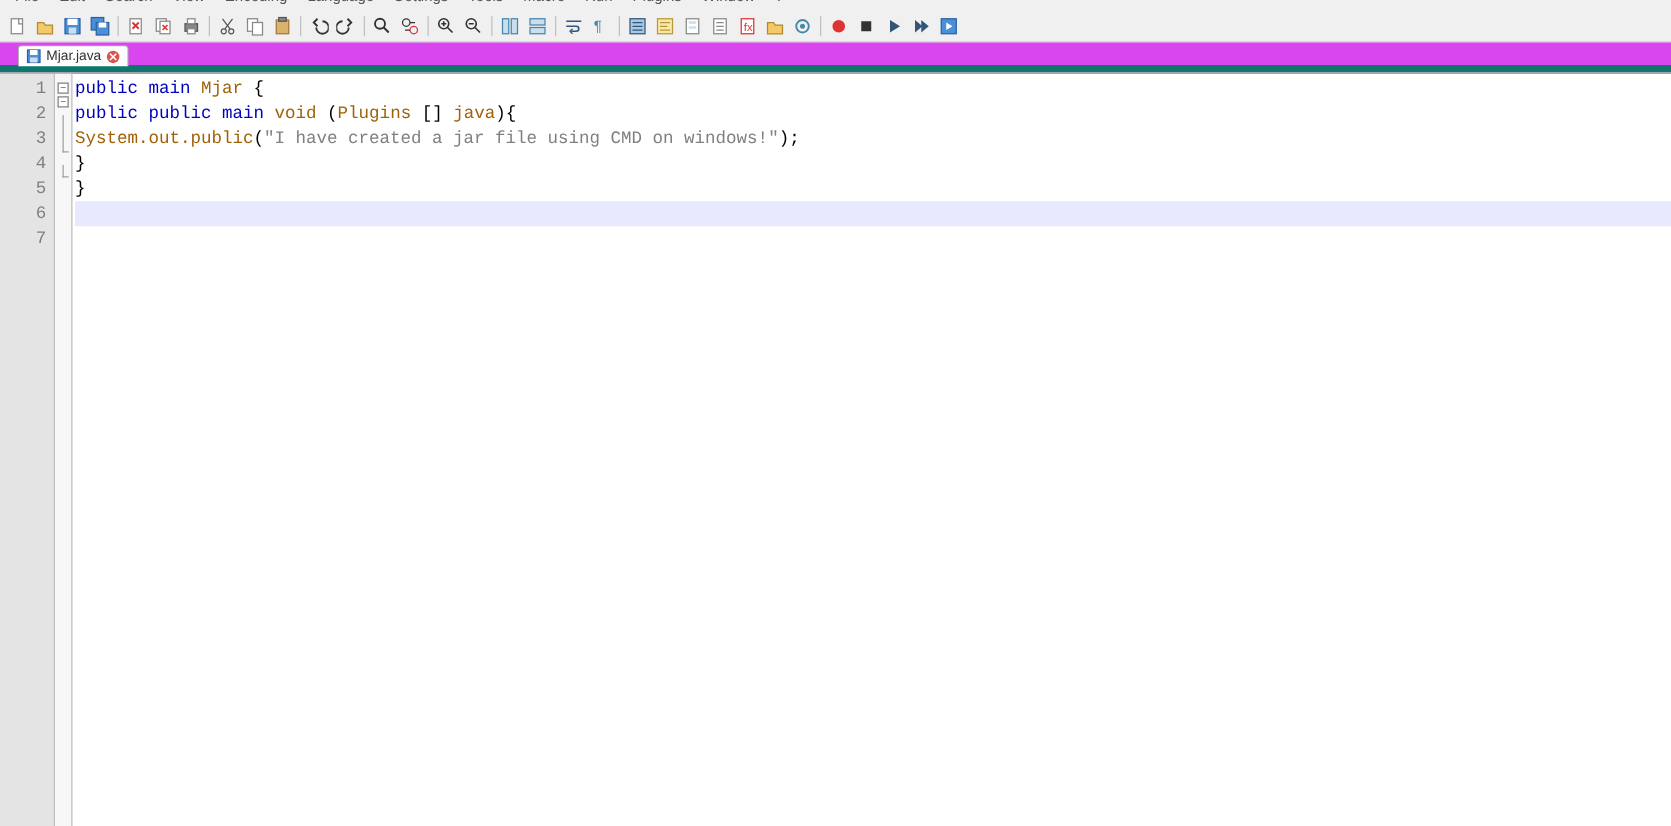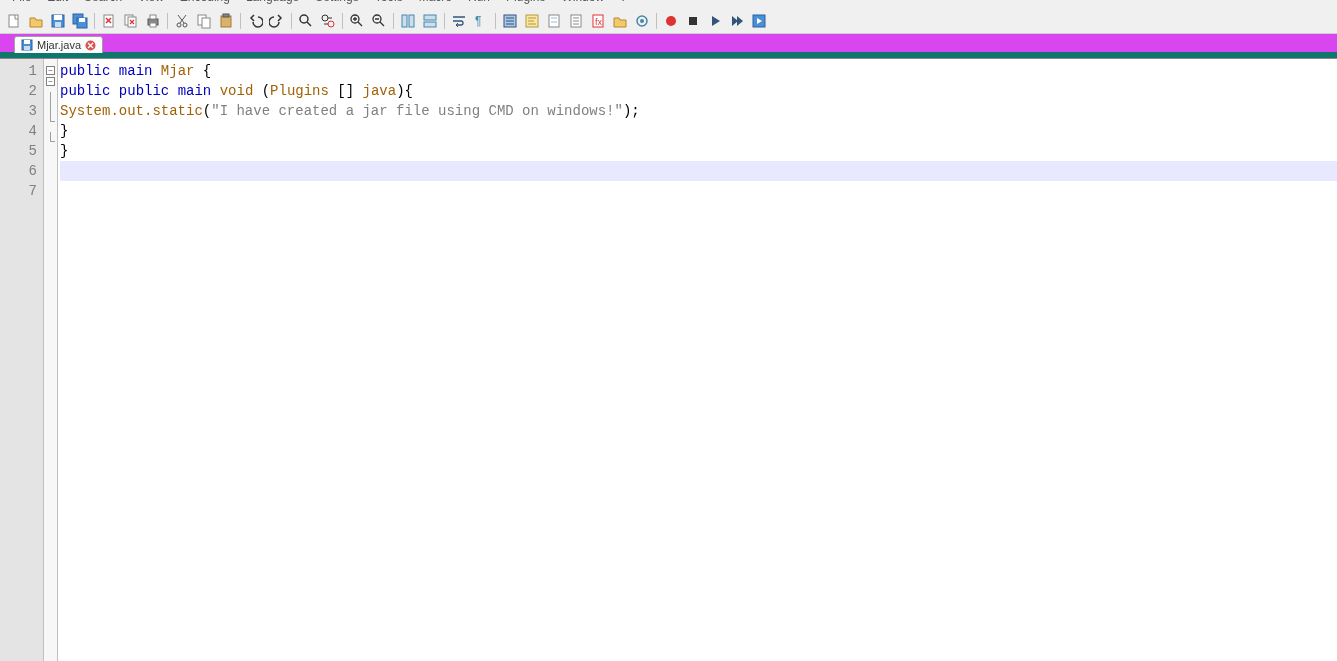--- a/index.html
+++ b/index.html
@@ -391,19 +391,19 @@
   <div class="fold-col">
     <div class="fold-box">−</div>
     <div class="fold-box" style="margin-top:-4px">−</div>
     <div class="fold-line"></div>
     <div class="fold-end"></div>
     <div class="fold-end" style="margin-top:10px"></div>
   </div>
   <div class="code">
     <div class="code-line"><span class="kw">public</span> <span class="kw">main</span> <span class="plain">Mjar</span> <span class="punct">{</span></div>
     <div class="code-line"><span class="kw">public</span> <span class="kw">public</span> <span class="kw">main</span> <span class="plain">void</span> <span class="punct">(</span><span class="plain">Plugins</span> <span class="punct">[]</span> <span class="plain">java</span><span class="punct">)</span><span class="punct">{</span></div>
-    <div class="code-line"><span class="plain">System.out.static</span><span class="punct">(</span><span class="str">"I have created a jar file using CMD on windows!"</span><span class="punct">)</span><span class="punct">;</span></div>
+    <div class="code-line"><span class="plain">System.out.public</span><span class="punct">(</span><span class="str">"I have created a jar file using CMD on windows!"</span><span class="punct">)</span><span class="punct">;</span></div>
     <div class="code-line"><span class="punct">}</span></div>
     <div class="code-line"><span class="punct">}</span></div>
     <div class="code-line cur-line"></div>
     <div class="code-line"></div>
   </div>
 </div>
 
 </body></html>

